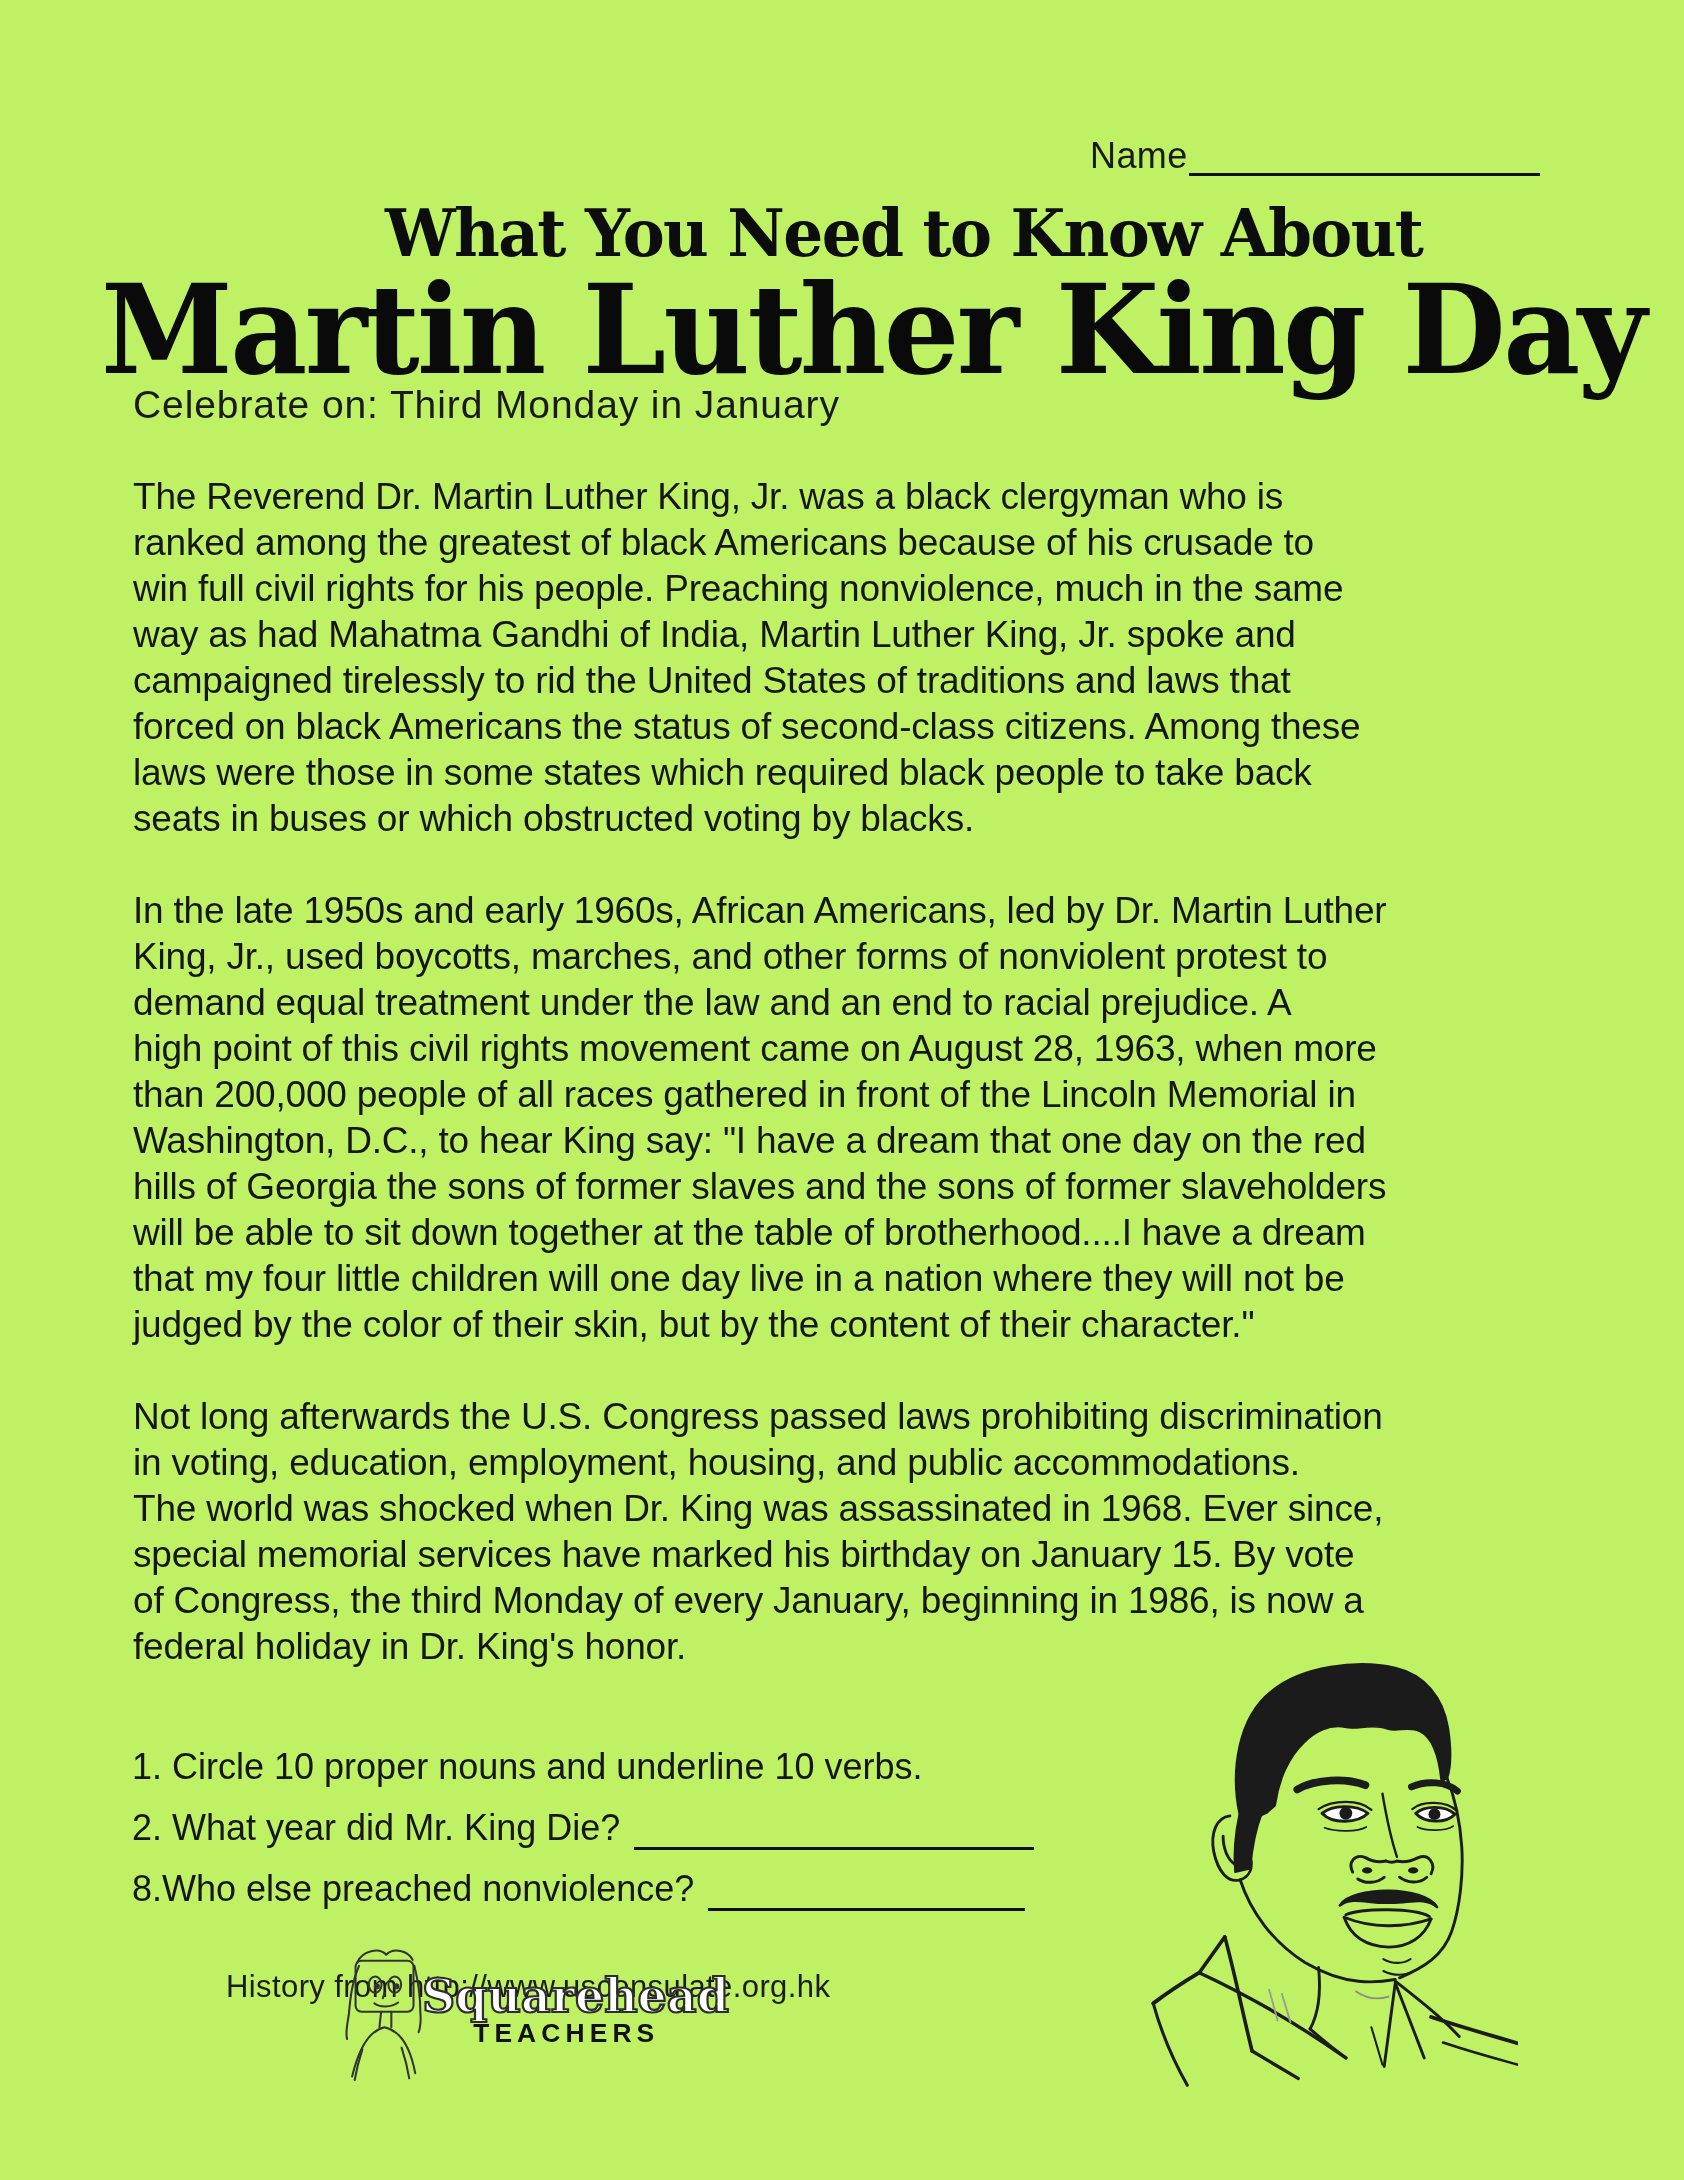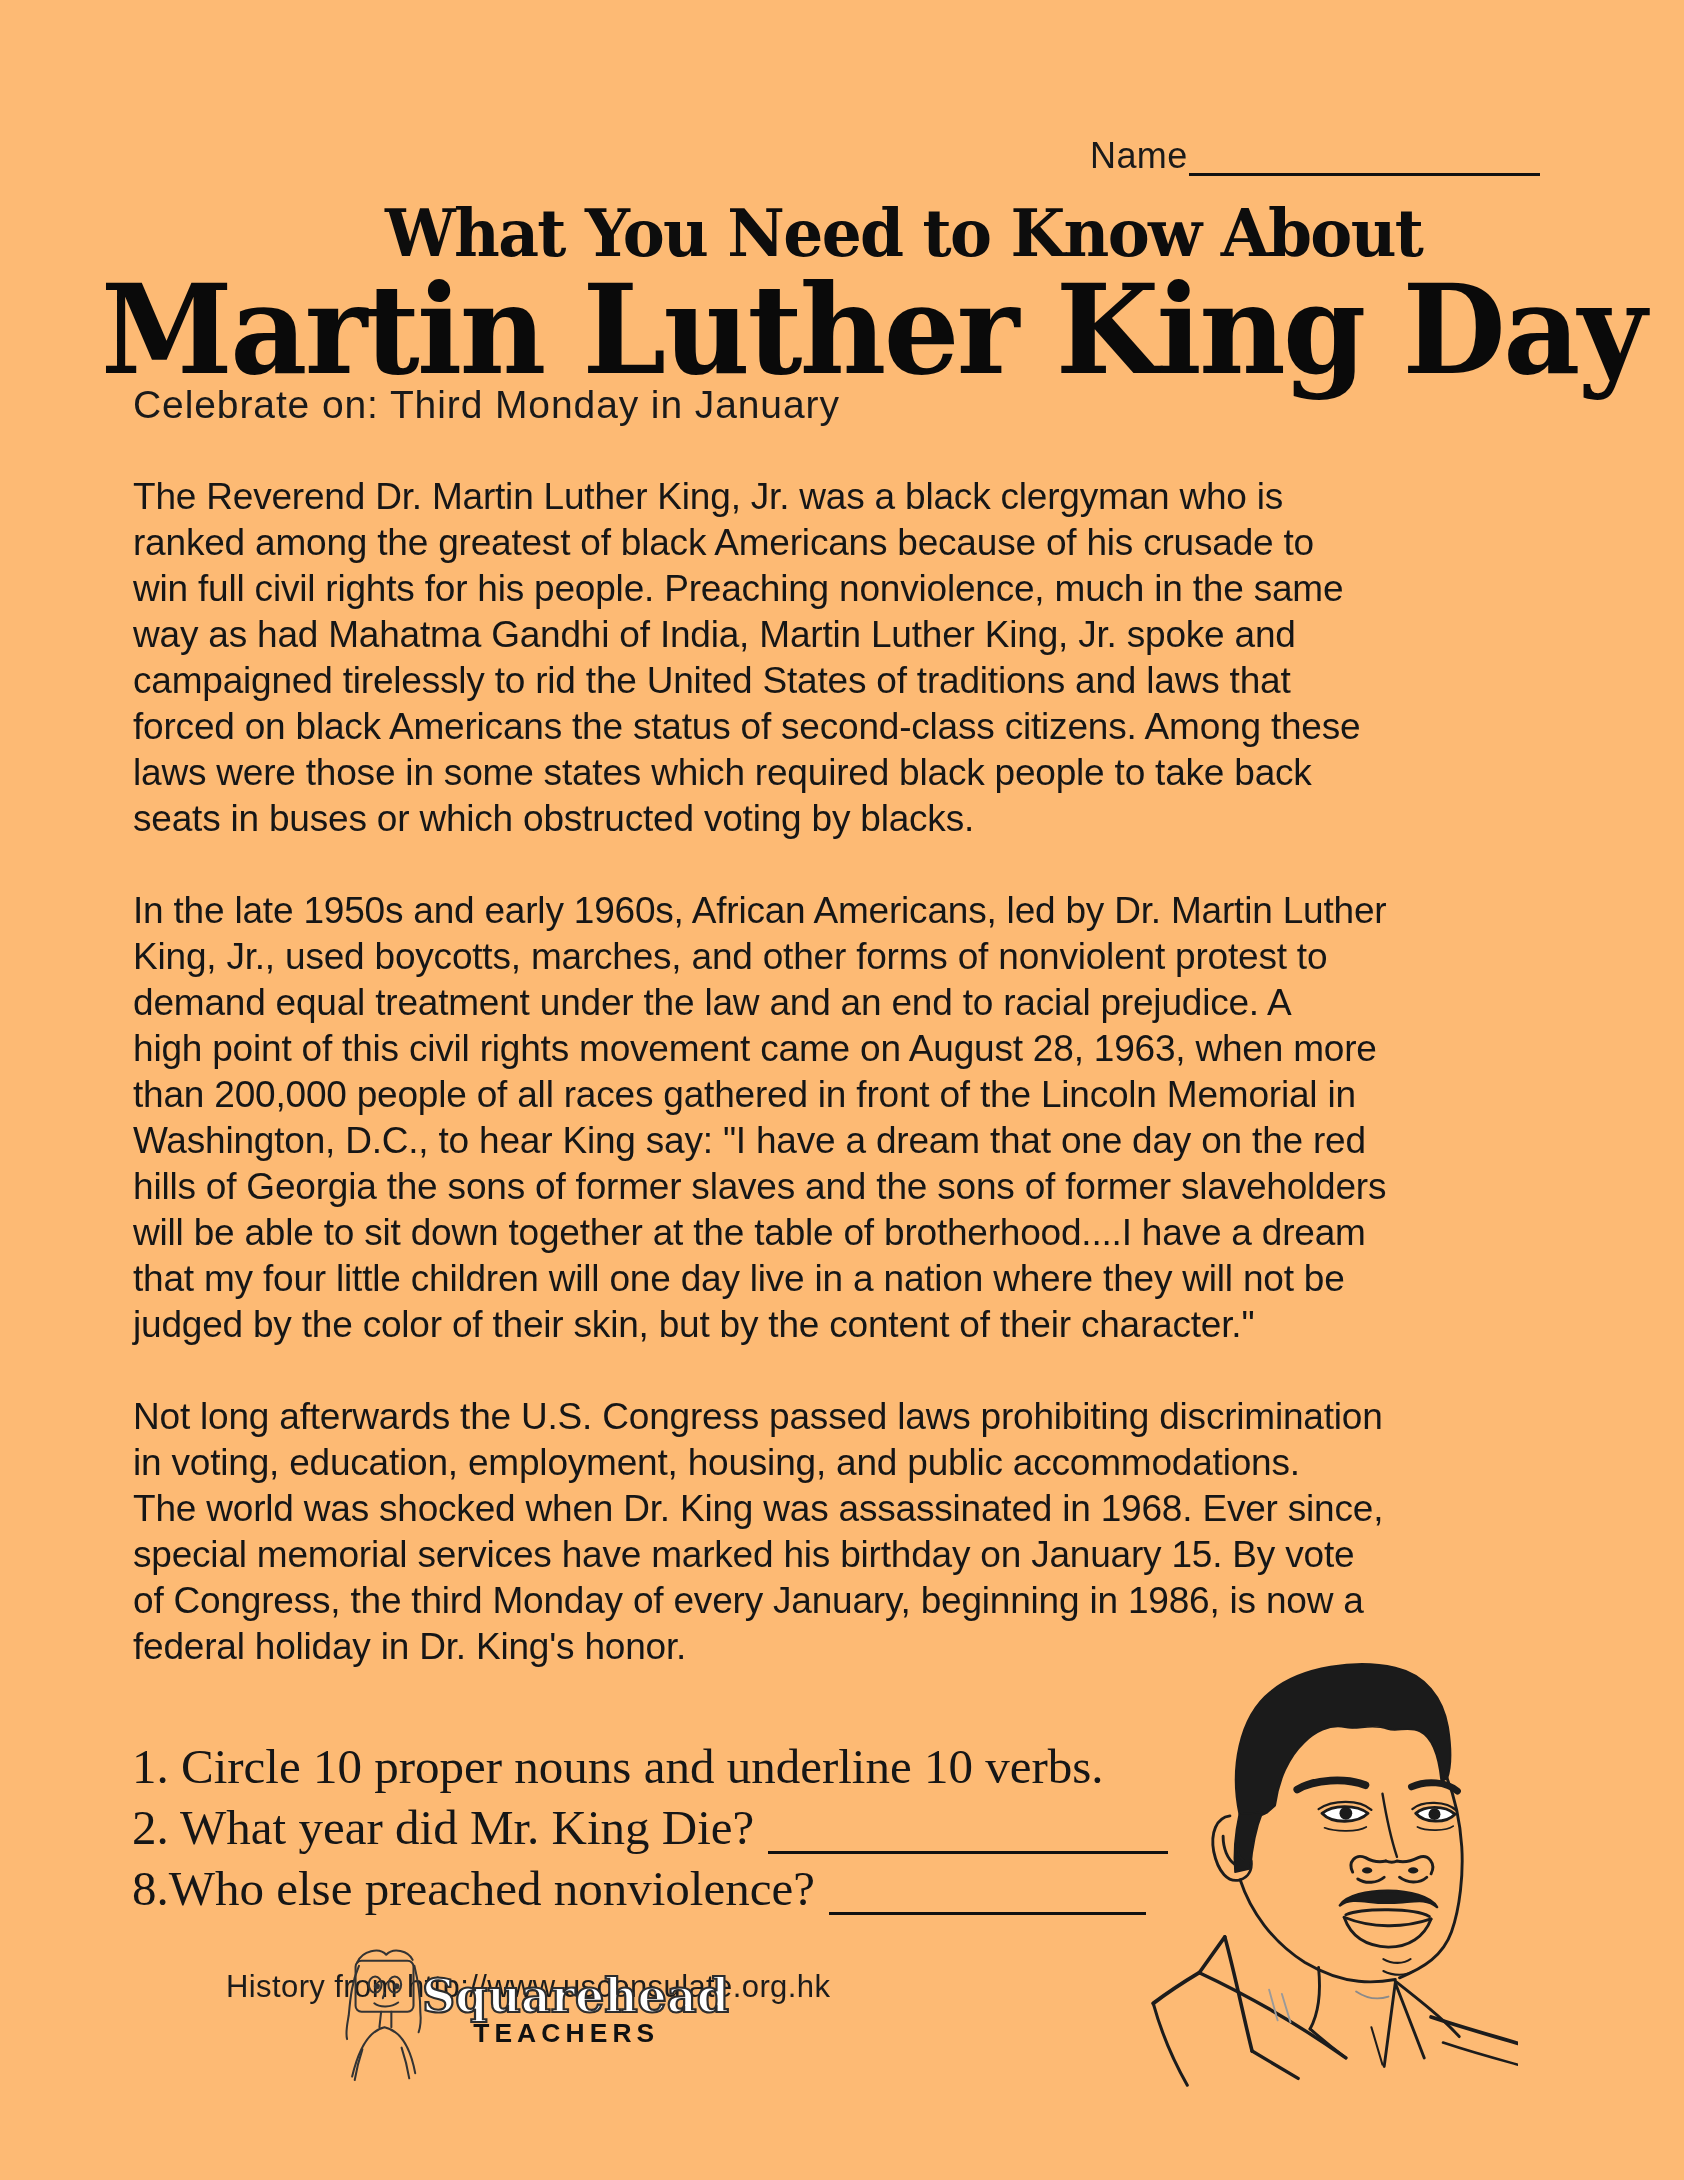--- a/index.html
+++ b/index.html
@@ -1,19 +1,19 @@
 <!DOCTYPE html>
 <html style="font-size:13.6px"><head>
 <meta charset="utf-8">
 <style>
   html,body{margin:0;padding:0;background:#fff;}
   .page{
     position:relative;
     width:1685px;height:2181px;
-    background:#fdba74;
+    background:#bef264;
     overflow:hidden;
     font-family:"Liberation Sans",sans-serif;
     color:#141414;
   }
   .name-row{
     position:absolute;left:1090px;top:135px;
     font-size:36px;letter-spacing:0.4px;color:#1a1a1a;
     white-space:nowrap;
   }
   .name-rule{
@@ -39,21 +39,21 @@
     font-size:39px;letter-spacing:0.9px;color:#1a1a1a;white-space:nowrap;
   }
   .body-text{
     position:absolute;left:133px;top:474px;width:1533px;
     font-size:37px;line-height:46px;letter-spacing:-0.2px;
     color:#161616;
   }
   .body-text p{margin:0 0 46px 0;white-space:pre;}
   .questions{
     position:absolute;left:132px;top:1736px;
-    font-size:49px;line-height:61px;color:#161616;white-space:nowrap;font-family:Liberation Serif, serif;
+    font-size:36px;line-height:61px;color:#161616;white-space:nowrap;
   }
   .question{height:61px;}
   .blank{
     display:inline-block;height:34px;border-bottom:3.4px solid #111;
     vertical-align:-10.2px;margin-left:13.6px;
   }
   .blank.q2{width:400px;}
   .blank.q3{width:317px;}
   .source-note{
     position:absolute;left:226px;top:1969px;

